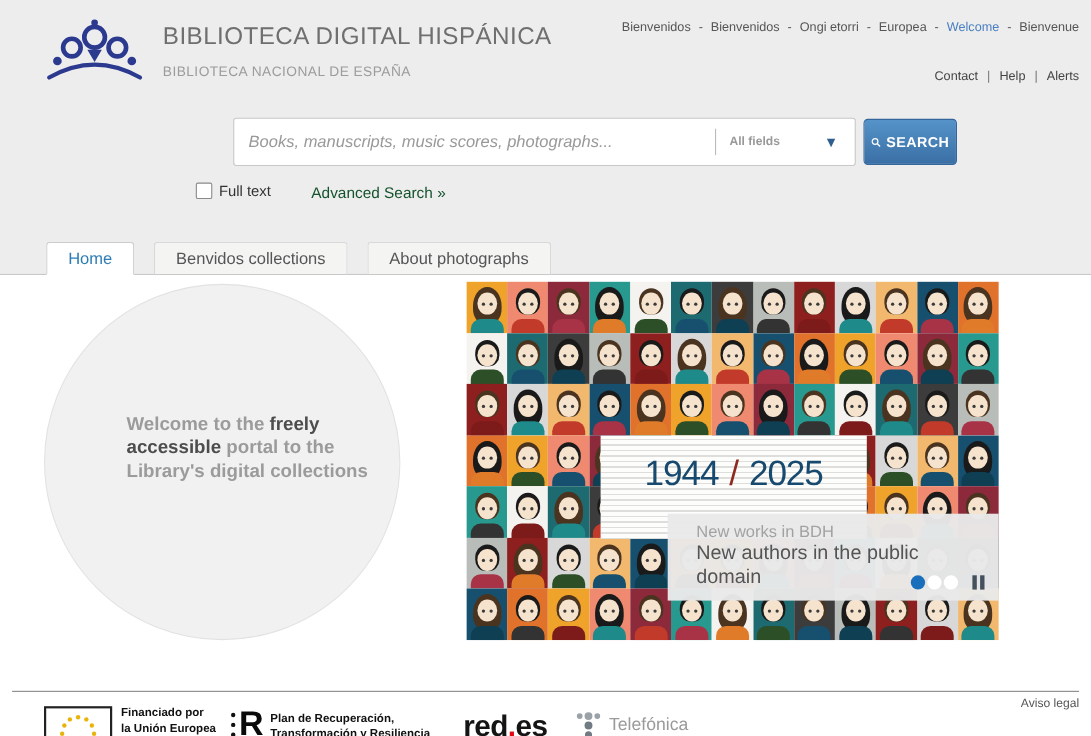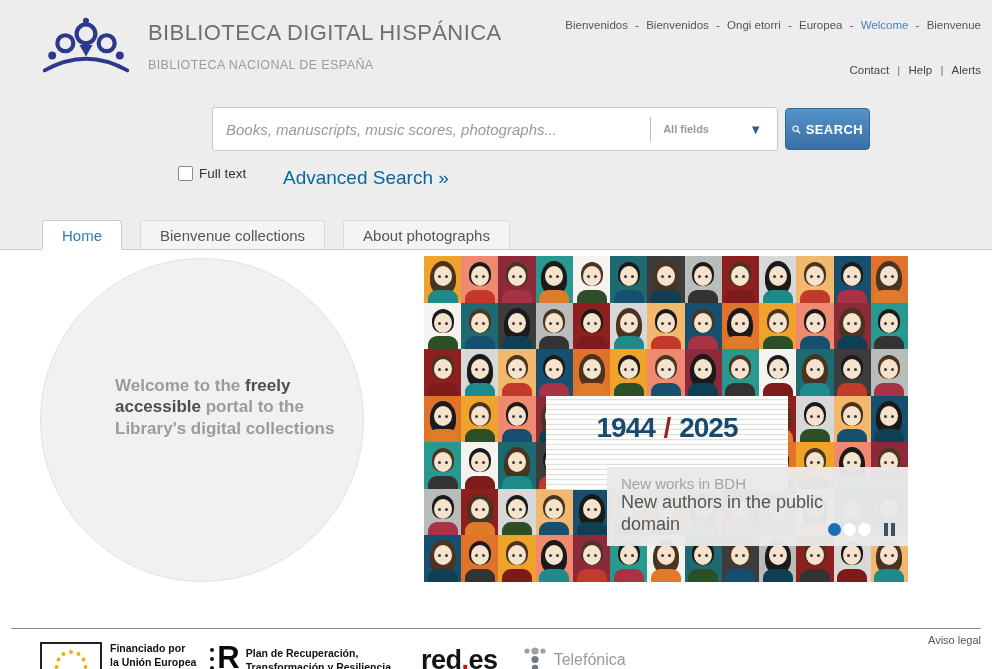--- a/index.html
+++ b/index.html
@@ -23,21 +23,21 @@
   .search-row{position:absolute;left:180px;top:107px;display:flex;align-items:center;padding-left:32px;}
   .search-box{width:566px;height:44px;background:#fff;border:1px solid #c8c8c8;border-radius:3px;box-sizing:border-box;display:flex;align-items:center;}
   .search-box input{flex:1;border:none;outline:none;background:transparent;font-family:"Liberation Sans",sans-serif;font-style:italic;font-size:15px;color:#888;padding:0 8px 0 13px;}
   .search-box input::placeholder{color:#999;opacity:1;}
   .vdiv{width:1px;height:24px;background:#bbb;}
   .allfields{width:86px;padding-left:12px;font-size:11px;font-weight:bold;color:#999;}
   .dd-arrow{color:#2f5f8f;font-size:13px;margin-right:15px;cursor:pointer;}
   .search-btn{margin-left:7px;width:85px;height:42px;border:1px solid #34669c;border-radius:4px;background:linear-gradient(#5593c8,#3a6fa5);color:#fff;font-family:"Liberation Sans",sans-serif;font-size:13px;font-weight:bold;letter-spacing:.4px;display:flex;align-items:center;justify-content:center;gap:5px;cursor:pointer;}
   .fulltext{position:absolute;left:178px;top:166px;display:flex;align-items:center;font-size:13.5px;color:#333;}
   .checkbox{width:13px;height:13px;background:#fff;border:1px solid #8a8a8a;border-radius:2px;margin-right:6px;cursor:pointer;}
-  .advanced{position:absolute;left:283px;top:167px;font-size:19px;color:#0369a1;text-decoration:none;cursor:pointer;}
+  .advanced{position:absolute;left:283px;top:167px;font-size:14px;color:#14532d;text-decoration:none;cursor:pointer;}
 
   
   .tabs{position:absolute;left:42px;bottom:-1px;display:flex;}
   .tab{margin-right:18px;padding:6px 19px 5px;font-size:15px;color:#555;background:#f4f4f3;border:1px solid #d9d9d9;border-bottom:1px solid #c9c9c9;border-radius:3px 3px 0 0;cursor:pointer;}
   .tab.active{background:#fff;color:#2d7cb5;border-color:#ccc;border-bottom:1px solid #fff;}
 
   
   main{position:absolute;top:252px;left:0;width:992px;height:376px;background:#fff;}
   .circle{position:absolute;left:40px;top:6px;width:324px;height:324px;border-radius:50%;background:#f1f1f1;border:1px solid #e2e2e2;box-sizing:border-box;}
   .circle p{margin:116px 0 0 74px;width:232px;font-size:17px;font-weight:bold;line-height:1.26;color:#9b9b9b;}
@@ -46,24 +46,24 @@
   .carousel{position:absolute;left:424px;top:4px;width:484px;height:326px;overflow:hidden;cursor:pointer;}
   .mosaic{position:absolute;inset:0;display:grid;grid-template-columns:repeat(13,1fr);grid-template-rows:repeat(7,1fr);}
   .tile{position:relative;overflow:hidden;}
   .hair{position:absolute;top:6px;left:50%;margin-left:-11px;width:22px;height:24px;border-radius:50% 50% 42% 42%;}
   .hair.long{top:5px;margin-left:-13px;width:26px;height:34px;}
   .face{position:absolute;top:10px;left:50%;margin-left:-9px;width:18px;height:20px;border-radius:50%;}
   .face::after{content:'';position:absolute;top:9px;left:4px;width:3px;height:3px;border-radius:50%;background:#3a3a3a;box-shadow:7px 0 0 #3a3a3a;}
   .torso{position:absolute;bottom:0;left:50%;margin-left:-15px;width:30px;height:13px;border-radius:9px 9px 0 0;}
 
   .band{position:absolute;left:122px;top:140px;width:242px;height:94px;background-color:#fdfdfc;background-image:repeating-linear-gradient(0deg,rgba(140,140,140,.28) 0 1px,transparent 1px 5px);display:flex;justify-content:center;}
-  .years{margin-top:16px;font-size:28px;font-weight:bold;letter-spacing:-1px;color:#174a6e;white-space:nowrap;}
+  .years{margin-top:16px;font-size:32px;font-weight:normal;letter-spacing:-1px;color:#174a6e;white-space:nowrap;}
   .years .slash{color:#8c2a1f;padding:0 2px;}
 
-  .caption{position:absolute;left:183px;top:211px;width:301px;height:79px;background:rgba(233,233,233,.97);box-sizing:border-box;padding:8px 14px;}
+  .caption{position:absolute;left:183px;top:211px;width:301px;height:79px;background:rgba(233,233,233,.97);box-sizing:border-box;padding:8px 26px;}
   .cap-title{font-size:15px;color:#a2a2a2;}
   .cap-text{font-size:18px;color:#545454;line-height:1.22;width:262px;}
   .controls{position:absolute;right:13px;bottom:10px;display:flex;align-items:center;}
   .dot{width:13px;height:13px;border-radius:50%;background:#fff;margin-left:2px;cursor:pointer;}
   .dot.active{background:#1a6fbd;}
   .pause{display:flex;margin-left:10px;cursor:pointer;}
   .pause span{display:block;width:4px;height:13px;background:#44505c;margin-left:3px;}
 
   
   footer{position:absolute;top:628px;left:11px;width:970px;border-top:1px solid #888;}
@@ -122,21 +122,21 @@
       </button>
     </div>
     <div class="fulltext">
       <span class="checkbox"></span>
       <span>Full text</span>
     </div>
     <a class="advanced">Advanced Search »</a>
 
     <div class="tabs" id="tabs">
         <div class="tab active">Home</div>
-        <div class="tab">Bienvenue collections</div>
+        <div class="tab">Benvidos collections</div>
         <div class="tab">About photographs</div>
       </div>
   </header>
 
   <main>
     <div class="circle">
       <p><span>Welcome to the </span><b>freely accessible</b><span> portal to the Library's digital collections</span></p>
     </div>
 
     <div class="carousel">

